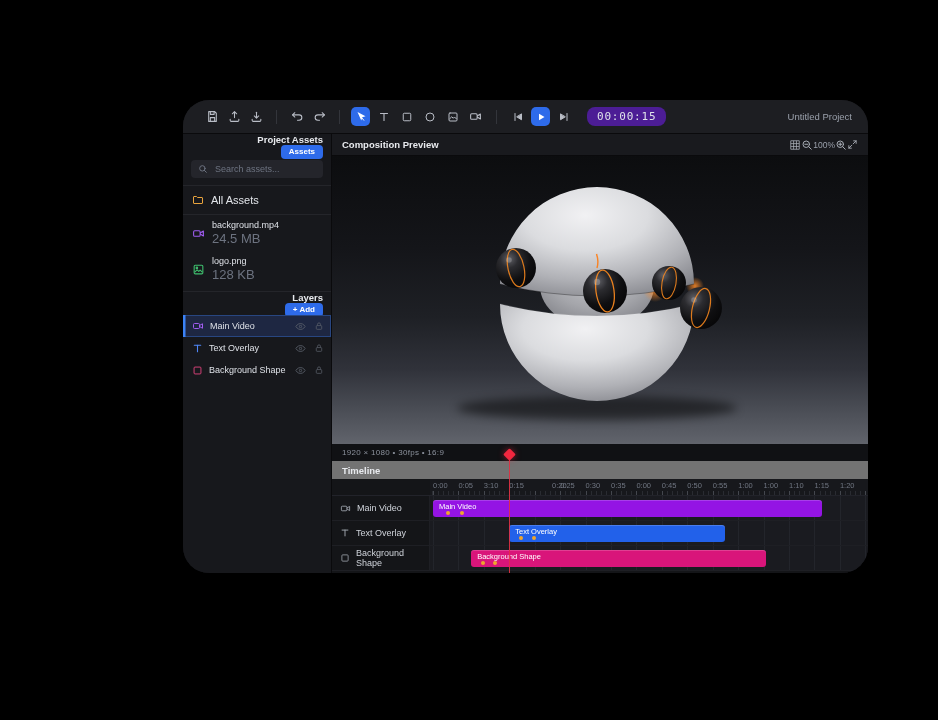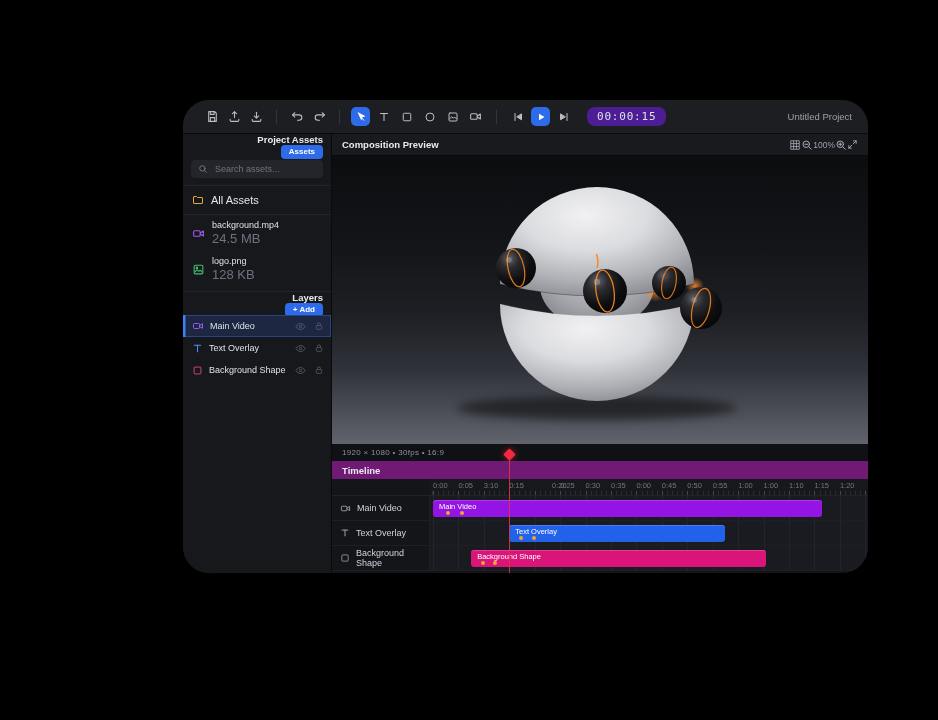--- a/index.html
+++ b/index.html
@@ -50,21 +50,21 @@
   .main{flex:1;display:flex;flex-direction:column;position:relative;min-width:0;background:#131418;}
   .preview-header{flex:0 0 22px;background:#191a1e;border-bottom:1px solid #0a0a0c;display:flex;
     align-items:center;padding:0 10px;}
   .preview-title{font-size:9.5px;font-weight:bold;color:#e8eaee;}
   .ph-icons{margin-left:auto;display:flex;align-items:center;gap:0;color:#a7acb5;}
   .zoom-level{font-size:8.5px;color:#9aa0ab;}
   .preview-canvas{flex:0 0 288px;position:relative;background:#0d0e10;}
   .preview-canvas svg{display:block;}
   .info-bar{flex:0 0 17px;background:#101114;display:flex;align-items:center;padding:0 10px;
     font-size:8px;color:#8b919c;letter-spacing:.3px;}
-  .tl-header{flex:0 0 18px;display:flex;align-items:center;padding:0 10px;background:#701a75;}
+  .tl-header{flex:0 0 18px;display:flex;align-items:center;padding:0 10px;background:#737373;}
   .tl-title{font-size:9.5px;font-weight:bold;color:#e8eaee;}
   .ruler-row{flex:0 0 17px;display:flex;background:#17181c;border-bottom:1px solid #22232a;}
   .ruler-gutter{width:98px;flex:0 0 98px;background:#141518;}
   .ruler-area{flex:1;position:relative;overflow:hidden;}
   .ruler-label{position:absolute;top:2px;font-size:7.5px;color:#707682;}
   .ruler-ticks{position:absolute;left:0;right:0;bottom:0;height:4px;
     background-image:
       repeating-linear-gradient(90deg,#44474e 0 1px,transparent 1px 25.43px),
       repeating-linear-gradient(90deg,#2a2c32 0 1px,transparent 1px 5.086px);
     background-position:3px 0;}

